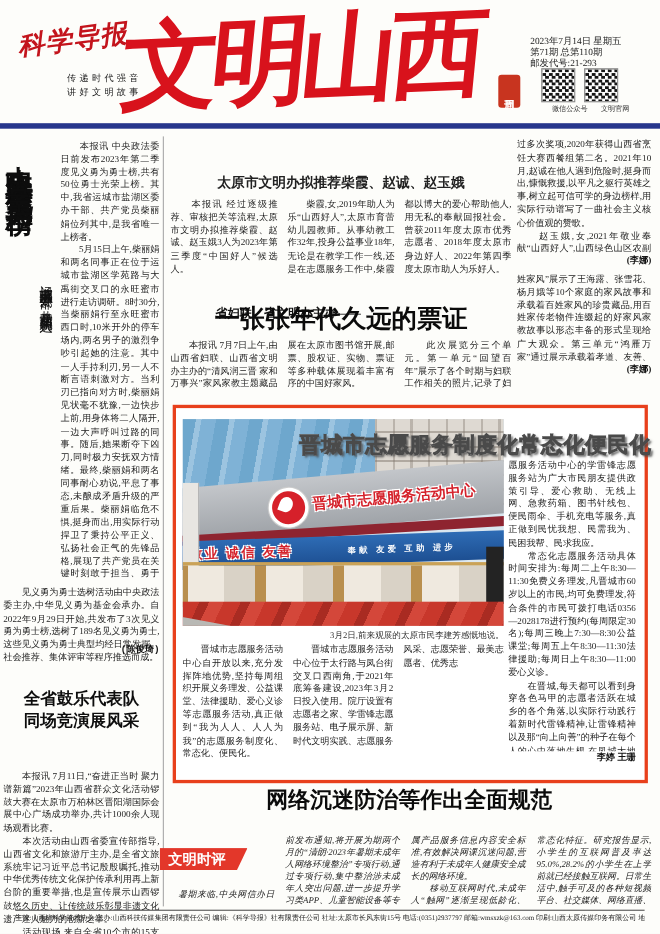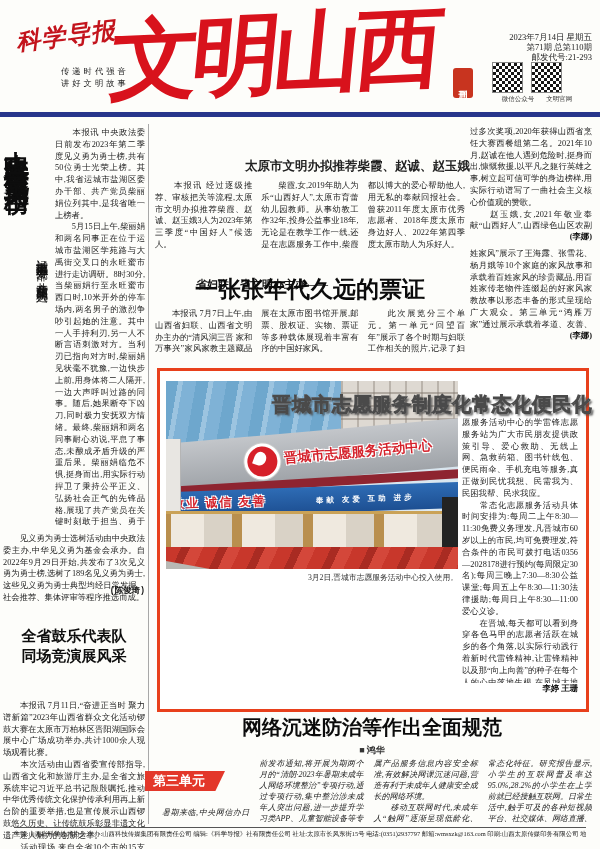--- a/index.html
+++ b/index.html
@@ -8,21 +8,21 @@
   .abs{position:absolute;}
   
   .sci-logo{left:16px;top:20px;font-family:"DejaVu Serif",serif;font-style:italic;font-weight:900;
             font-size:24px;color:#c3141c;transform:rotate(-7deg);letter-spacing:1px;}
   .sci-slogan{left:20px;top:66px;font-size:10px;color:#5a5a5a;letter-spacing:3px;line-height:16px;margin-left:41px;}
   .paper-title{left:112px;top:2px;font-family:"DejaVu Serif",serif;font-weight:900;font-size:88px;
                line-height:102px;color:#d8121c;letter-spacing:-7px;transform:skewX(-8deg) rotate(-2.5deg);
                white-space:nowrap;}
   .seal{left:453px;top:68px;width:20px;height:30px;background:#c8341f;border-radius:3px;color:#fff;
         writing-mode:vertical-rl;font-size:9px;line-height:20px;text-align:center;font-weight:700;}
-  .date-block{left:482px;top:32px;width:110px;font-size:8.5px;line-height:10px;color:#222;text-align:right;}
+  .date-block{left:482px;top:32px;width:110px;font-size:8.5px;line-height:10px;color:#222;text-align:left;}
   .qr{top:62px;width:29px;height:29px;border:1px solid #888;
       background:repeating-conic-gradient(#161616 0% 25%, #fff 0% 50%);background-size:6px 6px;}
   .qr1{left:492px;} .qr2{left:531px;}
   .qr-captions{left:482px;top:95px;width:110px;display:flex;justify-content:center;gap:12px;
                font-size:6.5px;color:#333;}
   .blue-rule{left:0;top:112px;width:600px;height:5px;background:#27368c;}
   
   .body-txt{font-size:8.3px;line-height:11.8px;text-align:justify;white-space:pre-line;
             overflow:hidden;color:#222;}
   .byline{font-size:8.4px;font-weight:700;text-align:right;color:#111;}
@@ -36,21 +36,21 @@
         letter-spacing:1px;color:#111;}
   .lead-body{left:55px;top:127px;width:90px;height:401px;}
   .lead-body2{left:3px;top:533px;width:142px;height:72px;}
   .lead-byline{left:3px;top:585px;width:142px;font-family:Liberation Mono, monospace;}
   .drums-head{left:0;top:626px;width:148px;text-align:center;font-family:"Liberation Sans",sans-serif;
               font-weight:900;font-size:15px;line-height:20px;color:#0d0d0d;}
   .drums-body{left:3px;top:700px;width:142px;height:150px;}
   
   .haoren-h1{left:150px;top:124px;width:320px;text-align:center;font-family:"Liberation Sans",sans-serif;
              font-weight:900;font-size:22px;color:#0b0b0b;}
-  .haoren-h2{left:150px;top:158px;width:320px;text-align:right;font-size:12.5px;font-weight:700;color:#222;}
+  .haoren-h2{left:150px;top:158px;width:320px;text-align:center;font-size:12.5px;font-weight:700;color:#222;}
   .haoren-body{left:155px;top:180px;width:310px;height:74px;}
   .jf-kicker{left:196px;top:261px;font-size:11px;font-weight:700;color:#111;margin-top:16px;}
   .jf-h1{left:150px;top:274px;width:320px;text-align:center;font-family:"Liberation Sans",sans-serif;
          font-weight:900;font-size:23px;color:#0b0b0b;}
   .jf-body{left:155px;top:308px;width:310px;height:58px;}
   
   .rcol1{left:470px;top:126px;width:122px;height:104px;}
   .rcol1-byline{left:470px;top:231px;width:122px;}
   .rcol2{left:470px;top:248px;width:122px;height:80px;}
   .rcol2-byline{left:470px;top:330px;width:122px;}
@@ -169,31 +169,32 @@
         <div class="abs ph-bl-left">敬业 诚信 友善</div>
         <div class="abs ph-bl-right">奉献 友爱 互助 进步</div>
       </div>
       <div class="abs ph-pillar"></div>
       <div class="abs ph-shop"></div>
       <div class="abs ph-speaker"></div>
       <div class="abs ph-carpet"></div>
       <div class="abs ph-pave"></div>
     </div>
     <div class="abs rb-headline">晋城市志愿服务制度化常态化便民化</div>
-    <div class="abs rb-caption">3月2日,晋城市志愿服务活动中心投入使用。</div>
+    <div class="abs rb-caption">3月2日,前来观展的太原市民李建芳感慨地说。</div>
+    <div class="abs rb-bottom body-txt cols3">　　晋城市志愿服务活动中心自开放以来,充分发挥阵地优势,坚持每周组织开展义务理发、公益课堂、法律援助、爱心义诊等志愿服务活动,真正做到“我为人人、人人为我”的志愿服务制度化、常态化、便民化。
+　　晋城市志愿服务活动中心位于太行路与凤台街交叉口西南角,于2021年底筹备建设,2023年3月2日投入使用。院厅设置有志愿者之家、学雷锋志愿服务站、电子展示屏、新时代文明实践、志愿服务风采、志愿荣誉、最美志愿者、优秀志</div>
     <div class="abs rb-right body-txt">愿服务活动中心的学雷锋志愿服务站为广大市民朋友提供政策引导、爱心救助、无线上网、急救药箱、图书针线包、便民雨伞、手机充电等服务,真正做到民忧我想、民需我为、民困我帮、民求我应。
 　　常态化志愿服务活动具体时间安排为:每周二上午8:30—11:30免费义务理发,凡晋城市60岁以上的市民,均可免费理发,符合条件的市民可拨打电话0356—2028178进行预约(每周限定30名);每周三晚上7:30—8:30公益课堂;每周五上午8:30—11:30法律援助;每周日上午8:30—11:00爱心义诊。
 　　在晋城,每天都可以看到身穿各色马甲的志愿者活跃在城乡的各个角落,以实际行动践行着新时代雷锋精神,让雷锋精神以及那“向上向善”的种子在每个人的心中落地生根,在凤城大地遍地开花。截至去年年底,晋城已有各类志愿服务队伍5800多支,注册志愿者58万人,累计服务时长超1700万小时,全市近100所中小学成立“尚善学雷锋志愿服务队分队”,“志愿晋城”文明实践大军,正在新时代的晋城大地上,书写着人民有信仰、国家有力量、民族有希望的动人篇章。</div>
     <div class="abs rb-right-byline byline">李婷 王珊</div>
   </div>
 
   <div class="abs ql-h1">网络沉迷防治等作出全面规范</div>
-  <div class="abs ql-byline">■ 鸿华</div>
   <div class="abs ql-body body-txt cols4">
-    <div class="ql-label">第三单元</div>
+    <div class="ql-label">文明时评</div>
     <span>　　暑期来临,中央网信办日前发布通知,将开展为期两个月的“清朗·2023年暑期未成年人网络环境整治”专项行动,通过专项行动,集中整治涉未成年人突出问题,进一步提升学习类APP、儿童智能设备等专属产品服务信息内容安全标准,有效解决网课沉迷问题,营造有利于未成年人健康安全成长的网络环境。
 　　移动互联网时代,未成年人“触网”逐渐呈现低龄化、常态化特征。研究报告显示,小学生的互联网普及率达95.0%,28.2%的小学生在上学前就已经接触互联网。日常生活中,触手可及的各种短视频平台、社交媒体、网络直播、网络游戏、儿童智能装备等,早已成为构成未成年人成长的重要网络系统。这是信息化社会发展的必然趋势,应加快构建未成年人网络保护体系,为未成年人营造清朗网络生态,让孩子们更多感受互联网带来的先进文明成果。
 　　净化网络环境,保护未成年人健康成长,关系亿万千家万户的切身利益。近年来,我国未成年人网络保护机制逐步健全:新修订的未成年人保护法增设网络保护专章,对未成年人网络信息保护、网络沉迷防治等作出全面规范;中央文明办等4部门联合发文相关规定,禁止未成年人参与直播打赏,严控未成年人从事主播;青少年模式的适用范围持续扩展……未成年人保护网正越织越大、越织越密。
 　　同时也应看到,由于未成年人群体的特殊性以及互联网信息海量、技术更迭快速等特点,未成年人网络保护工作是一项长期、复杂的系统工程,需要政府、企业、家庭、学校等各方形成强大合力,共同撑起未成年人的网络晴空。
 　　为未成年人构筑清朗网络生态,应进一步压实平台企业的主体责任。(下转D2版)</span>
   </div>
 
   <div class="abs footer-rule"></div>
   <div class="abs footer-text">主管:山西省科学技术协会  主办:山西科技传媒集团有限责任公司  编辑:《科学导报》社有限责任公司  社址:太原市长风东街15号  电话:(0351)2937797  邮箱:wmsxzk@163.com  印刷:山西太原传媒印务有限公司  地址:太原迎泽桥西60号  广告经营许可证:1400004000009</div>
 

